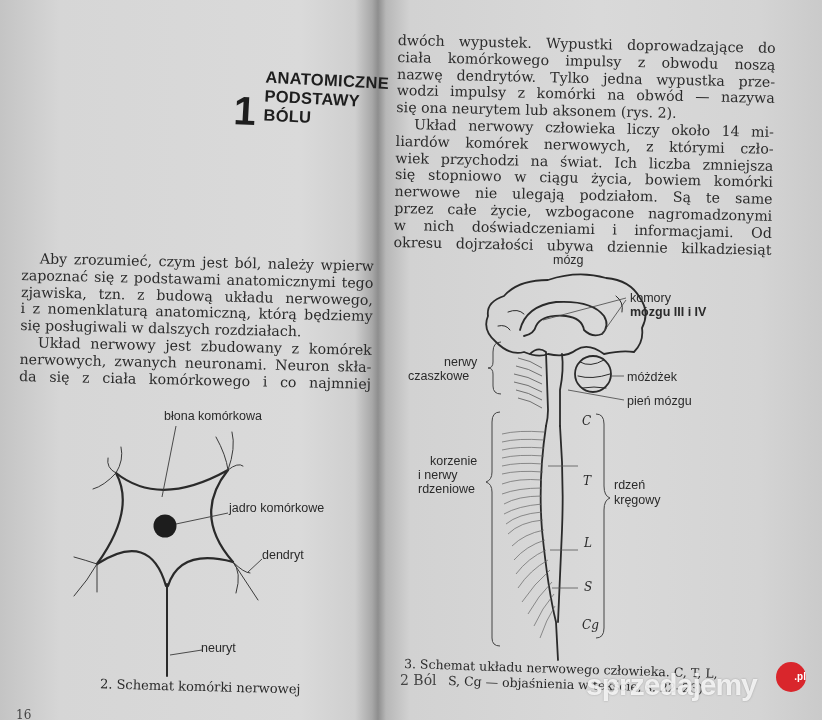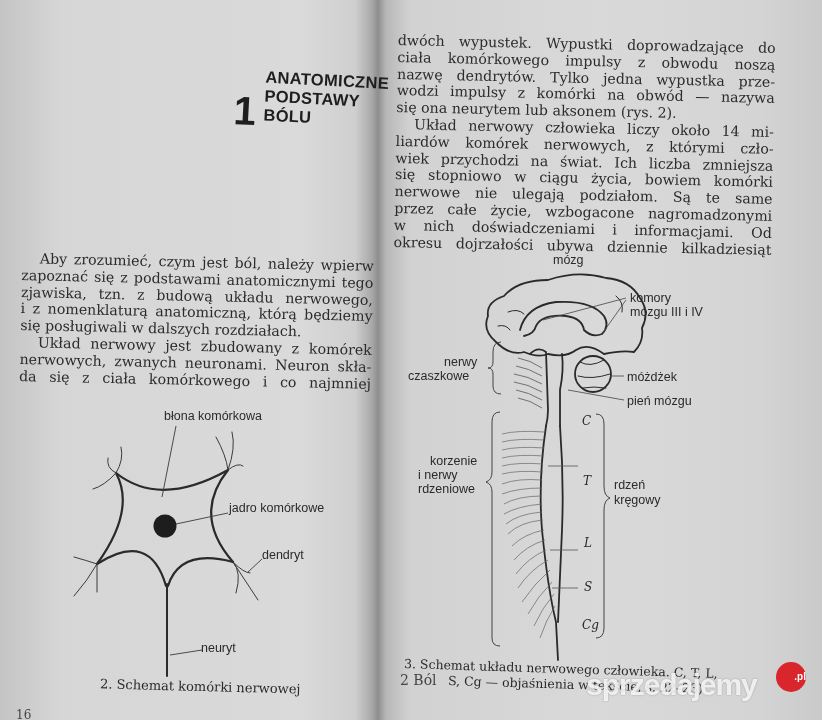--- a/index.html
+++ b/index.html
@@ -242,21 +242,21 @@
 
         <g stroke="#444" stroke-width="0.8">
           <line x1="165" y1="70" x2="248" y2="48"></line>
           <line x1="224" y1="84" x2="248" y2="50"></line>
           <line x1="233" y1="126" x2="246" y2="126"></line>
           <line x1="190" y1="140" x2="246" y2="150"></line>
         </g>
       </svg>
       <div class="lbl" style="left:155px;top:3px;margin-left:20px;">mózg</div>
       <div class="lbl" style="left:252px;top:41px;">komory</div>
-      <div class="lbl" style="left:252px;top:55px;">mózgu III i IV</div>
+      <div class="lbl" style="left:252px;top:55px;font-weight:bold;">mózgu III i IV</div>
       <div class="lbl" style="left:30px;top:105px;padding-left:36px;">nerwy</div>
       <div class="lbl" style="left:30px;top:119px;">czaszkowe</div>
       <div class="lbl" style="left:249px;top:120px;">móżdżek</div>
       <div class="lbl" style="left:249px;top:144px;text-align:right;">pień mózgu</div>
       <div class="lbl" style="left:40px;top:204px;padding-left:12px;">korzenie</div>
       <div class="lbl" style="left:40px;top:218px;">i nerwy</div>
       <div class="lbl" style="left:40px;top:232px;">rdzeniowe</div>
       <div class="lbl" style="left:236px;top:228px;">rdzeń</div>
       <div class="lbl" style="left:236px;top:243px;">kręgowy</div>
       <div class="lbl lbl-ser" style="left:204px;top:164px;">C</div>

